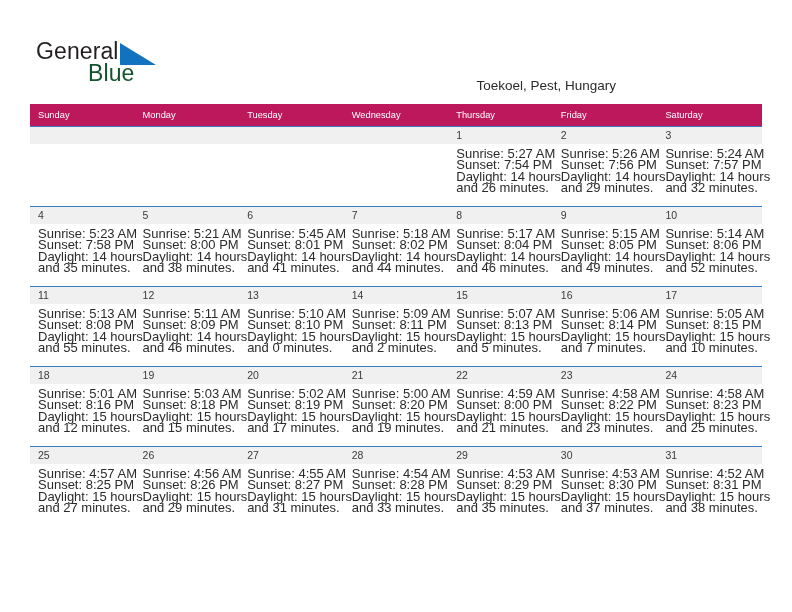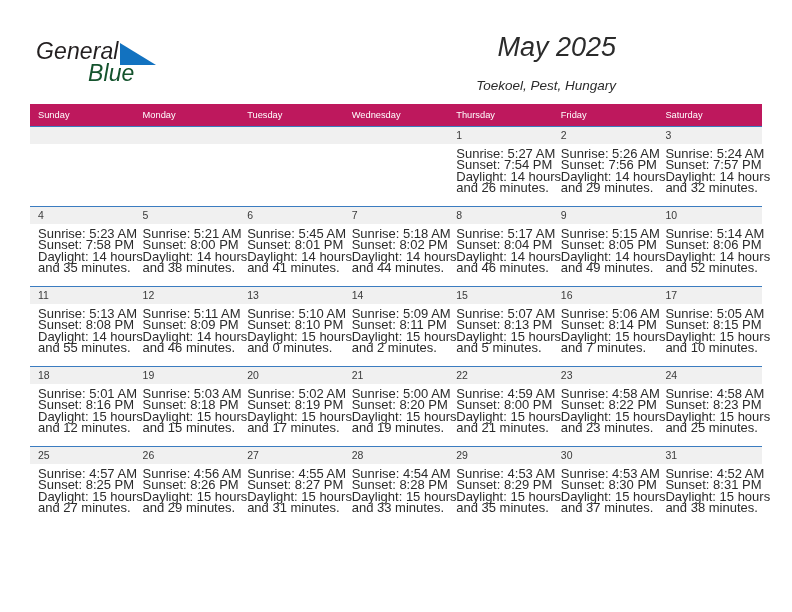--- a/index.html
+++ b/index.html
@@ -7,21 +7,21 @@
     width:792px;height:612px;
     background:#ffffff;
     font-family:"Liberation Sans", sans-serif;
     color:#2b2b2b;
     overflow:hidden;
   }
   .page{position:relative;width:792px;height:612px;}
 
   
   .top{
-    position:absolute;left:0;top:0;width:652px;height:94px;font-style:italic;
+    position:absolute;left:0;top:0;width:652px;height:94px;
   }
   .logo{
     position:absolute;left:36px;top:38px;
     width:130px;height:52px;
   }
   .logo-general{
     position:absolute;left:0;top:0;
     font-size:23px;color:#231f20;letter-spacing:.1px;line-height:26px;
   }
   .logo-blue{
@@ -96,21 +96,20 @@
     <div class="logo">
       <span class="logo-general">General</span>
       <span class="logo-tri">
         <svg width="40" height="22" viewBox="0 0 40 22" xmlns="http://www.w3.org/2000/svg">
           <polygon points="0,22 0,0 36,22" fill="#1272c0"></polygon>
         </svg>
       </span>
       <span class="logo-blue">Blue</span>
     </div>
 
-    <div class="title">May 2025</div>
     <div class="subtitle">Toekoel, Pest, Hungary</div>
   </div>
 
   <table class="cal">
     <thead>
       <tr>
         <th>Sunday</th>
         <th>Monday</th>
         <th>Tuesday</th>
         <th>Wednesday</th>

